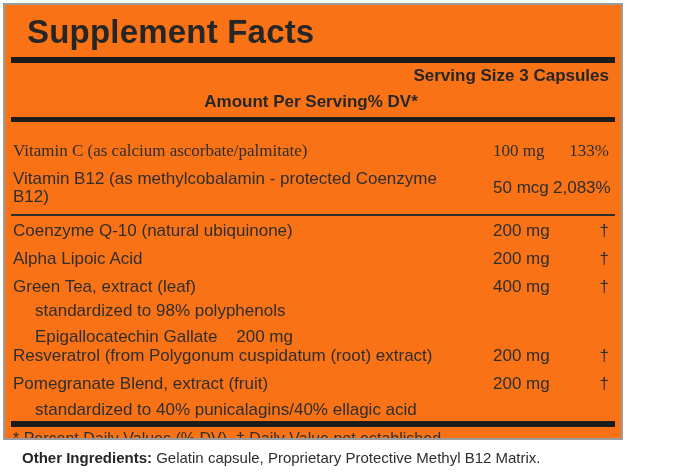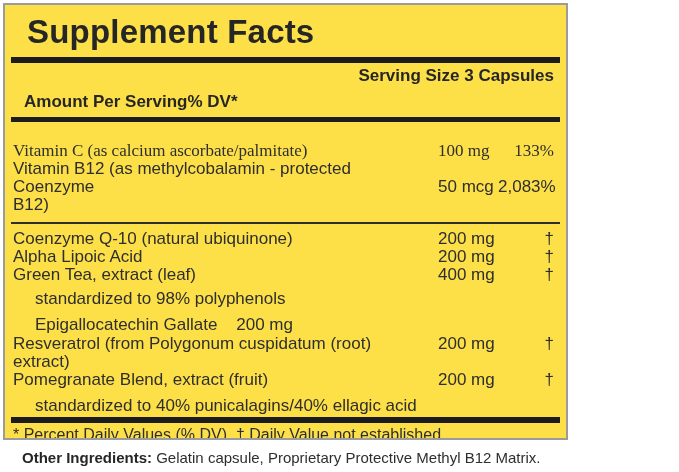--- a/index.html
+++ b/index.html
@@ -15,25 +15,25 @@
   .page {
     position: relative;
     width: 679px;
     height: 472px;
     overflow: hidden;
   }
   .panel {
     position: absolute;
     left: 3px;
     top: 3px;
-    width: 565px;
+    width: 620px;
     height: 437px;
     box-sizing: border-box;
     border: 2px solid #9b9b9b;
-    background: #fde047;
+    background: #f97316;
     overflow: hidden;
   }
   .title {
     margin: 8px 0 0 22px;
     font-size: 33px;
     font-weight: bold;
     line-height: 1.15;
     color: #262626;
     letter-spacing: 0.2px;
   }
@@ -55,23 +55,23 @@
   .serving {
     margin: 3px 12px 0 0;
     text-align: right;
     font-size: 17px;
     font-weight: bold;
     line-height: 20px;
     color: #262626;
   }
   .header-row {
     display: flex;
-    justify-content: flex-start;
+    justify-content: center;
     margin-top: 6px;
-    padding: 0 12px 0 19px;
+    padding: 0 12px 0 8px;
     font-size: 17px;
     font-weight: bold;
     line-height: 20px;
     color: #262626;
   }
   .row {
     display: flex;
     align-items: baseline;
     padding: 0 12px 0 8px;
     font-size: 17px;
@@ -93,21 +93,21 @@
     text-align: right;
     white-space: nowrap;
   }
   .subnote {
     padding: 0 12px 0 30px;
     font-size: 17px;
     line-height: 18px;
     white-space: pre-wrap;
   }
   .mt20 { margin-top: 20px; font-family: Liberation Serif, serif; }
-  .mt10 { }
+  .mt10 { margin-top: 10px; }
   .mt8  { margin-top: 8px; }
   .mt6  { margin-top: 6px; }
   .mt2  { margin-top: 2px; }
   .mt1  { margin-top: 1px; }
   .mt0  { margin-top: 8px; }
   .footnote {
     margin: 3px 8px 0 8px;
     font-size: 16px;
     line-height: 18px;
   }

